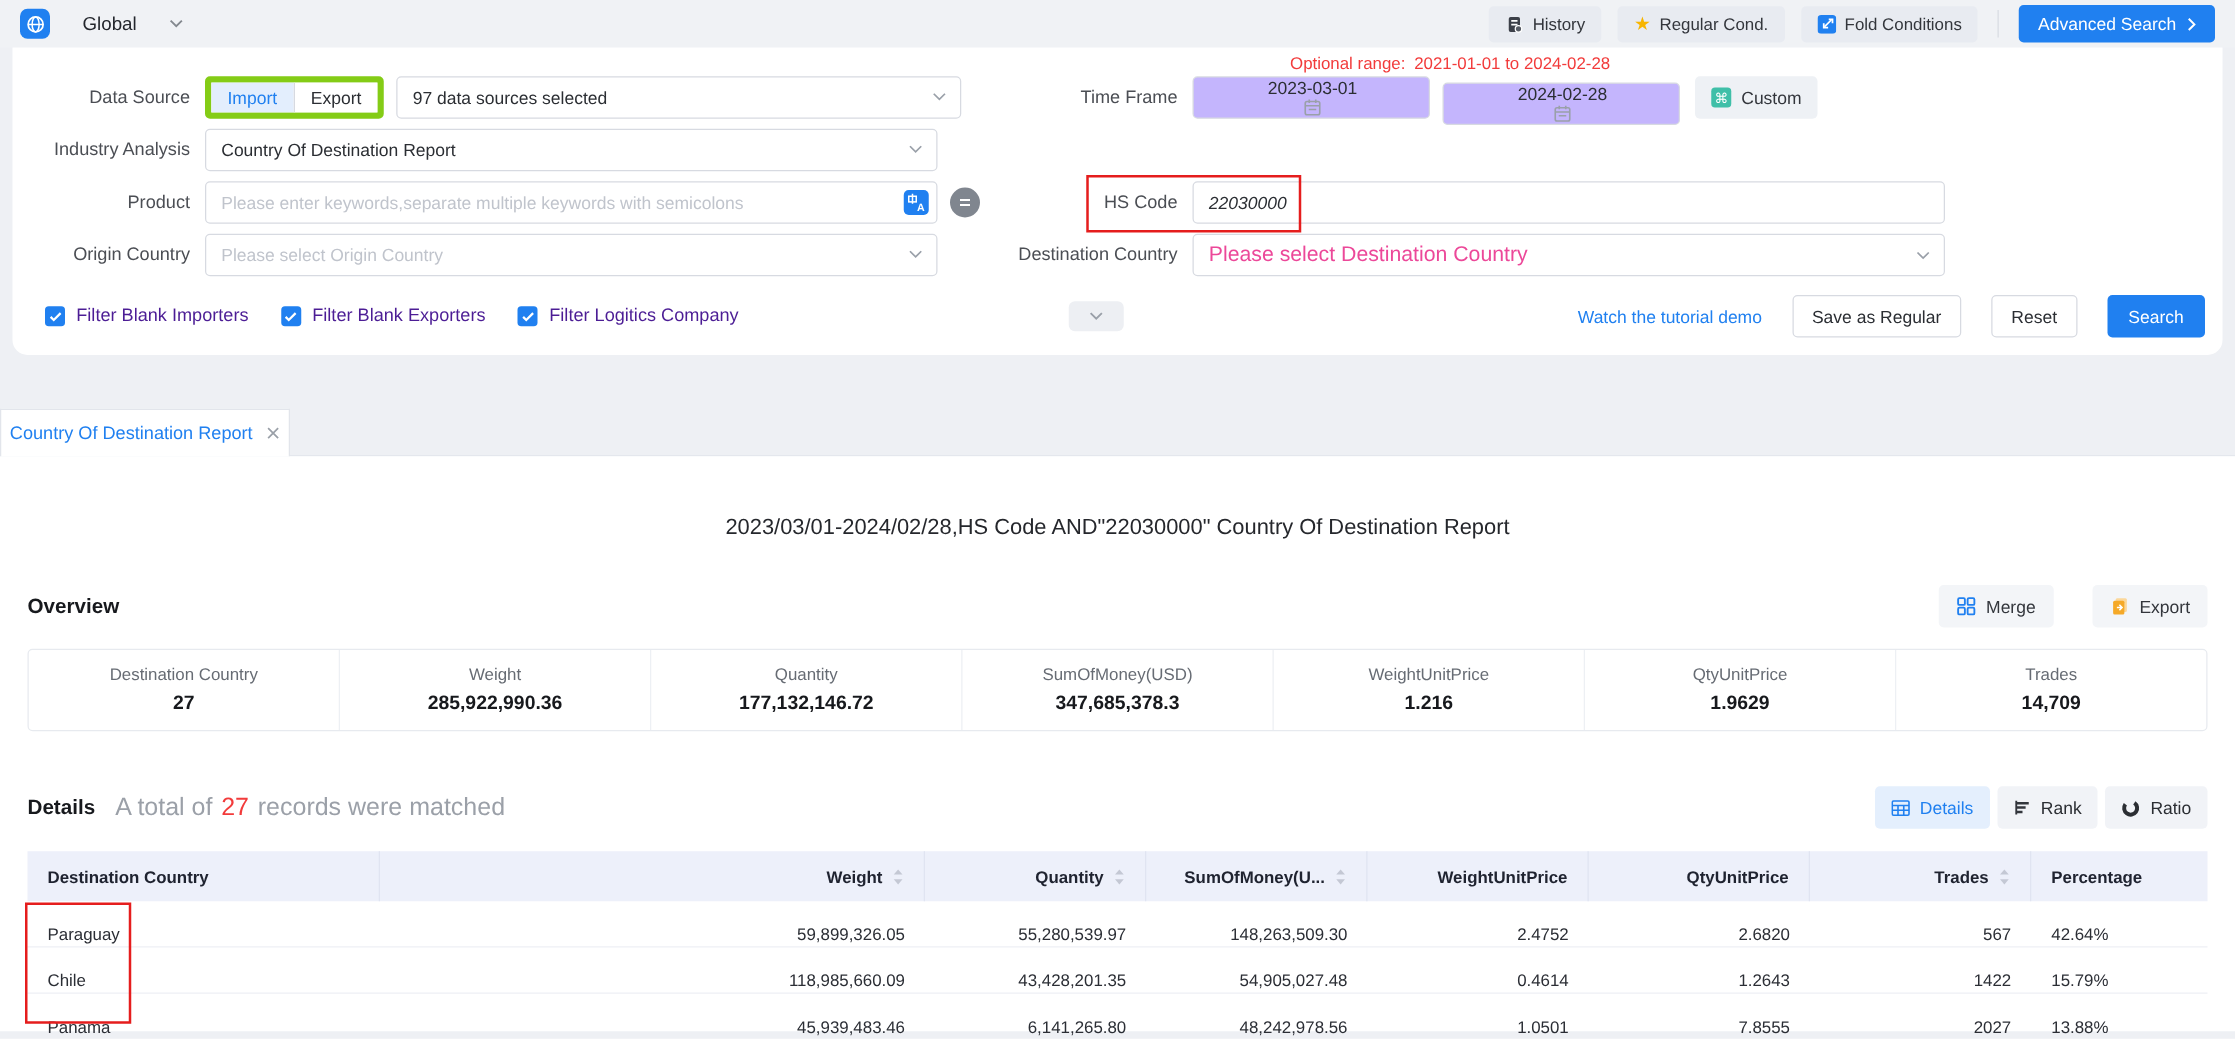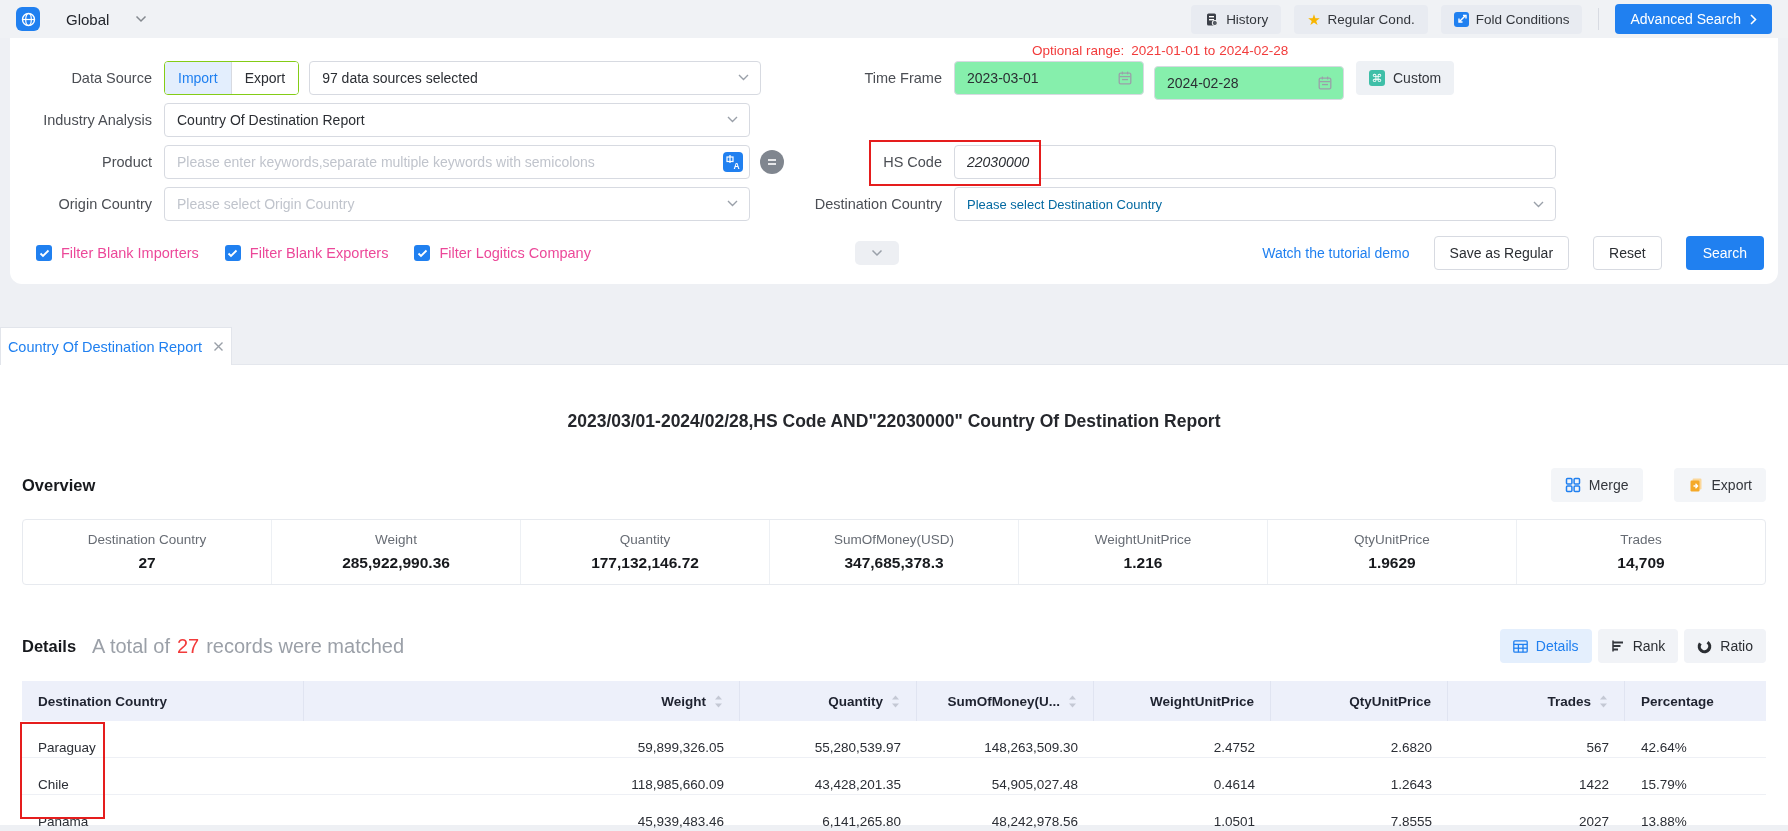--- a/index.html
+++ b/index.html
@@ -19,64 +19,64 @@
   .tb-btn { height:29px; padding:0 13px; background:#e8ebf1; border-radius:4px; display:flex; align-items:center; gap:7px; font-size:13.5px; color:#33363c; cursor:pointer; }
   .star { color:#f7b500; font-size:15px; line-height:1; }
   .tb-div { width:1px; height:22px; background:#d8dbe2; margin:0 3px; }
   .adv-btn { height:30px; padding:0 15px; background:#2080f0; color:#fff; border-radius:4px; display:flex; align-items:center; gap:9px; font-size:14px; cursor:pointer; }
 
   
   .panel { background:#fff; margin:0 10px; border-radius:0 0 12px 12px; padding:22px 14px 14px 14px; position:relative; }
   .optional { position:absolute; top:5px; left:1022px; font-size:13.5px; color:#f23b3b; display:flex; gap:7px; }
   .frow { display:flex; align-items:center; height:36px; margin-bottom:6px; }
   .lbl { width:140px; text-align:right; padding-right:12px; font-size:14.5px; color:#4b4e54; flex:none; }
-  .seg { display:flex; border:1px solid #84cc16; border-radius:4px; overflow:hidden; height:34px; flex:none;justify-content:space-between; }
+  .seg { display:flex; border:5px solid #84cc16; border-radius:4px; overflow:hidden; height:34px; flex:none;justify-content:space-between; }
   .seg-import { padding:0 13px; background:#e3eefd; color:#2080f0; display:flex; align-items:center; font-size:14px; cursor:pointer; }
   .seg-export { padding:0 13px; background:#fff; color:#2b2e33; border-left:1px solid #d7dae1; display:flex; align-items:center; font-size:14px; cursor:pointer; }
   .sel { height:34px; border:1px solid #d7dae1; border-radius:4px; display:flex; align-items:center; padding:0 30px 0 12px; font-size:14px; position:relative; background:#fff; cursor:pointer; color:#2b2e33; }
   .sel .chev { position:absolute; right:11px; top:12px; }
   .sel.ph { color:#c0c4cc; }
   .w452 { width:452px; margin-left:10px; }
   .w586 { width:586px; }
   .txt { height:34px; width:586px; border:1px solid #d7dae1; border-radius:4px; padding:0 34px 0 12px; font-size:14px; font-family:inherit; color:#2b2e33; outline:none; }
   .txt::placeholder { color:#c0c4cc; }
   .prod-wrap { position:relative; width:586px; }
   .prod-wrap .txt { width:100%; }
   .trans-ic { position:absolute; right:7px; top:7px; width:20px; height:20px; border-radius:4px; background:#2080f0; cursor:pointer; }
   .circle-btn { width:24px; height:24px; border-radius:50%; background:#80868f; margin-left:10px; display:flex; align-items:center; justify-content:center; cursor:pointer; }
   .fr { margin-left:auto; margin-right:208px; width:757px; display:flex; align-items:center; position:relative; flex:none; }
   .lbl2 { width:155px; text-align:right; padding-right:12px; font-size:14.5px; color:#4b4e54; flex:none; }
-  .date { width:190px; height:34px; border:1px solid #d7dae1; border-radius:4px; display:flex; align-items:center; padding:0 10px 0 12px; font-size:14px; color:#2b2e33; background:#86efac; cursor:pointer; }
+  .date { width:190px; height:34px; border:1px solid #d7dae1; border-radius:4px; display:flex; align-items:center; padding:0 10px 0 12px; font-size:14px; color:#2b2e33; background:#c4b5fd; cursor:pointer;flex-direction:column; }
   .date + .date { margin-left:10px;margin-top:10px; }
   .date .dtxt { flex:1; }
   .custom-btn { margin-left:12px; height:34px; padding:0 13px; background:#eef1f5; border-radius:4px; display:flex; align-items:center; gap:8px; font-size:14px; color:#33363c; cursor:pointer; }
   .custom-ic { width:16px; height:16px; border-radius:3px; background:#3fbfa8; color:#fff; font-size:11px; display:flex; align-items:center; justify-content:center; }
   .hs-input { flex:1; height:34px; border:1px solid #d7dae1; border-radius:4px; padding:0 12px; font-size:14px; font-family:inherit; color:#2b2e33; outline:none;font-style:italic; }
-  .sel-right { flex:1; height:34px; border:1px solid #d7dae1; border-radius:4px; display:flex; align-items:center; padding:0 30px 0 12px; font-size:13px; position:relative; background:#fff; color:#0369a1; cursor:pointer; }
+  .sel-right { flex:1; height:34px; border:1px solid #d7dae1; border-radius:4px; display:flex; align-items:center; padding:0 30px 0 12px; font-size:17px; position:relative; background:#fff; color:#ec4899; cursor:pointer; }
   .redbox { position:absolute; border:2px solid #e51d1d; pointer-events:none; z-index:6; }
   .redbox-hs { left:70px; top:-5px; width:172px; height:46px; }
 
   .row-checks { display:flex; align-items:center; margin-top:14px; height:34px; padding-left:12px; }
   .chk { display:flex; align-items:center; gap:9px; margin-right:26px; cursor:pointer; }
   .chk-box { width:16px; height:16px; border-radius:3px; background:#2080f0; display:flex; align-items:center; justify-content:center; }
-  .chk-lab { font-size:14.5px; color:#ec4899; }
+  .chk-lab { font-size:14.5px; color:#4c1d95; }
   .pill { margin-left:238px; width:44px; height:24px; background:#edeff3; border-radius:5px; display:flex; align-items:center; justify-content:center; cursor:pointer; }
   .link { margin-left:auto; font-size:14px; color:#2080f0; cursor:pointer; }
   .btn-plain { height:34px; padding:0 15px; border:1px solid #d7dae1; border-radius:4px; background:#fff; font-size:14px; color:#2b2e33; display:flex; align-items:center; cursor:pointer; }
   .ml24 { margin-left:24px; }
   .btn-primary { height:34px; padding:0 17px; background:#2080f0; border-radius:4px; color:#fff; font-size:14px; display:flex; align-items:center; cursor:pointer; }
 
   
   .gap { height:43px; }
   .tabs { height:38px; background:#eef0f4; display:flex; align-items:stretch; border-bottom:1px solid #e4e7ed; }
   .tab { width:232px; background:#fff; border:1px solid #e2e5eb; border-bottom:none; display:flex; align-items:center; justify-content:center; gap:11px; font-size:14.5px; color:#2080f0; margin-bottom:-1px; z-index:2; cursor:pointer; }
 
   
   .report { background:#fff; height:460px; padding:0 22px; position:relative; }
-  .r-title { padding-top:46px; text-align:center; font-size:17.5px; font-weight:700; color:#25272c; }
+  .r-title { padding-top:46px; text-align:center; font-size:17.5px; font-weight:400; color:#25272c; }
   .ov-head { display:flex; align-items:center; margin-top:36px; }
   .ov-title { font-size:16.5px; font-weight:700; color:#17191d; }
   .ov-btns { margin-left:auto; display:flex; gap:31px; }
   .btn-soft { height:34px; padding:0 14px; background:#f3f5f8; border-radius:4px; display:flex; align-items:center; gap:8px; font-size:14px; color:#33363c; cursor:pointer; }
   .stats { margin-top:17px; border:1px solid #e7eaef; border-radius:4px; height:66px; display:flex; }
   .stat { flex:1; display:flex; flex-direction:column; align-items:center; justify-content:center; gap:7px; }
   .stat + .stat { border-left:1px solid #edf0f4; }
   .stat-label { font-size:13.5px; color:#676c74; }
   .stat-value { font-size:15.5px; font-weight:700; color:#17191d; }
   .dt-head { display:flex; align-items:center; margin-top:44px; }

